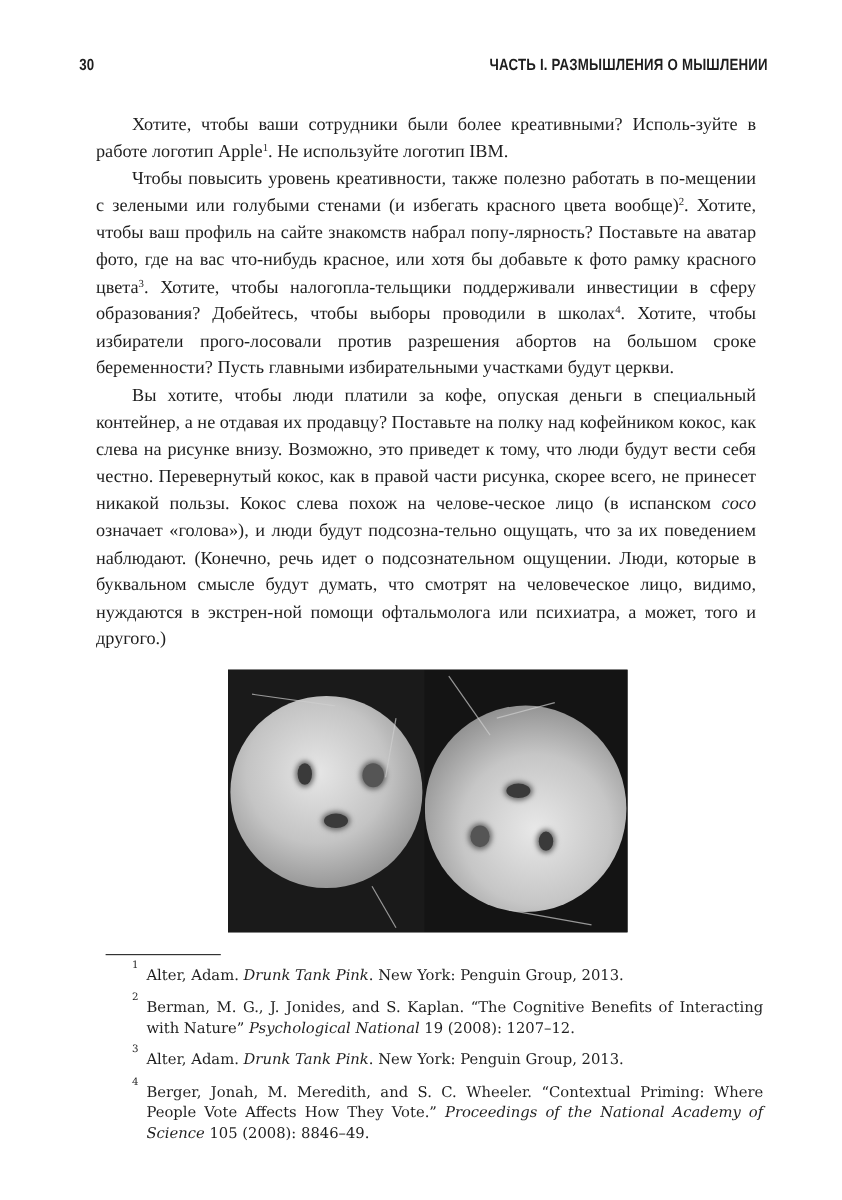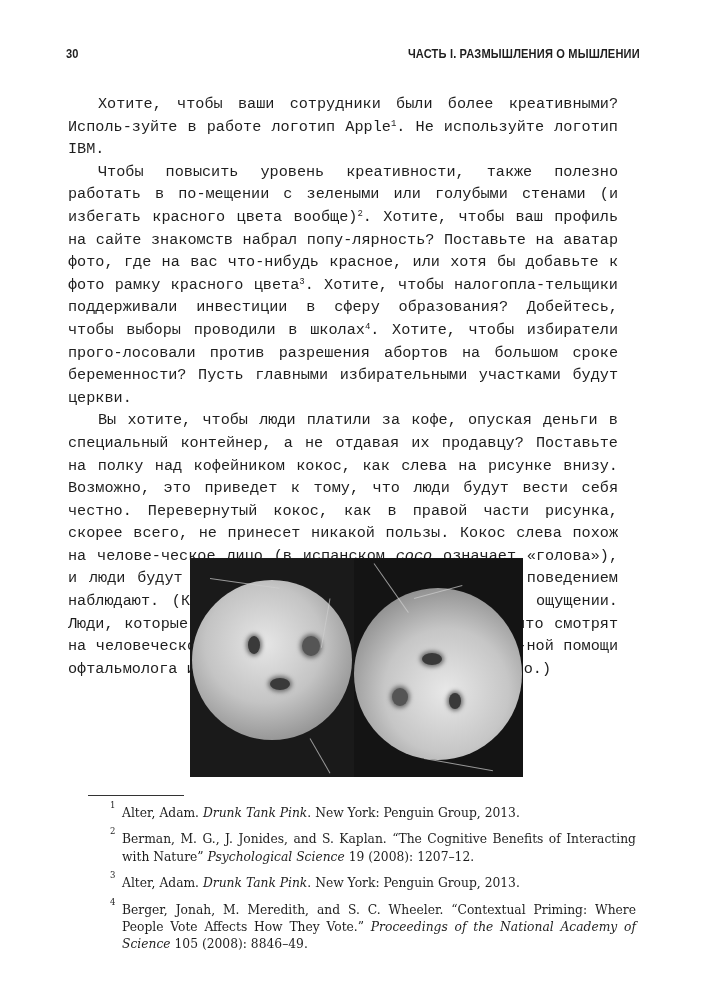--- a/index.html
+++ b/index.html
@@ -1,19 +1,19 @@
 <!DOCTYPE html>
 <html><head>
 <meta charset="utf-8">
 <style>
   html, body { margin:0; padding:0; background:#ffffff; }
   body { width:702px; height:1000px; position:relative; overflow:hidden; color:#1e1e1e; }
   .header-num { position:absolute; left:66px; top:46px; font-family:"Liberation Sans", sans-serif; font-weight:bold; font-size:13.5px; letter-spacing:0.2px; transform:scaleX(0.82); transform-origin:left; }
   .header-title { position:absolute; right:62px; top:46px; font-family:"Liberation Sans", sans-serif; font-weight:bold; font-size:13.5px; letter-spacing:0.2px; transform:scaleX(0.82); transform-origin:right; white-space:nowrap; }
-  .body-text { position:absolute; left:68px; width:550px; top:93px; font-family:Liberation Mono, monospace; font-size:15.2px; line-height:22.6px; text-align:justify; hyphens:manual; }
+  .body-text { position:absolute; left:80px; width:550px; top:93px; font-family:Liberation Serif, serif; font-size:15.2px; line-height:22.6px; text-align:justify; hyphens:manual; }
   .body-text p { margin:0; text-indent:30px; }
   .body-text sup { font-size:9px; vertical-align:5px; line-height:0; }
   .figure { position:absolute; left:190px; top:558px; width:333px; height:219px; background:#111; display:flex; overflow:hidden; }
   .panel { position:relative; height:100%; overflow:hidden; }
   .panel-left { width:164px; background:#1a1a1a; }
   .panel-right { width:169px; background:#141414; }
   .coconut { position:absolute; border-radius:50%; background:radial-gradient(circle at 45% 40%, #e6e6e6 0%, #c4c4c4 45%, #8e8e8e 80%, #6a6a6a 100%); }
   .hole { position:absolute; border-radius:50%; background:#3a3a3a; box-shadow:0 0 4px 2px #6d6d6d; }
   .fiber { position:absolute; height:1px; background:#cfcfcf; opacity:0.7; transform-origin:left; }
   .fn-rule { position:absolute; left:88px; top:795px; width:96px; height:1px; background:#333; }
@@ -57,21 +57,21 @@
 
 <div class="fn-rule"></div>
 
 <div class="footnotes">
   <div class="fn">
     <span class="fn-num">1</span>
     <span class="fn-text">Alter, Adam. <em>Drunk Tank Pink</em>. New York: Penguin Group, 2013.</span>
   </div>
   <div class="fn">
     <span class="fn-num">2</span>
-    <span class="fn-text">Berman, M. G., J. Jonides, and S. Kaplan. “The Cognitive Benefits of Interacting with Nature” <em>Psychological Science</em> 19 (2008): 1207–12.</span>
+    <span class="fn-text">Berman, M. G., J. Jonides, and S. Kaplan. “The Cognitive Benefits of Interacting with Nature” <em>Psychological National</em> 19 (2008): 1207–12.</span>
   </div>
   <div class="fn">
     <span class="fn-num">3</span>
     <span class="fn-text">Alter, Adam. <em>Drunk Tank Pink</em>. New York: Penguin Group, 2013.</span>
   </div>
   <div class="fn">
     <span class="fn-num">4</span>
     <span class="fn-text">Berger, Jonah, M. Meredith, and S. C. Wheeler. “Contextual Priming: Where People Vote Affects How They Vote.” <em>Proceedings of the National Academy of Science</em> 105 (2008): 8846–49.</span>
   </div>
 </div>

